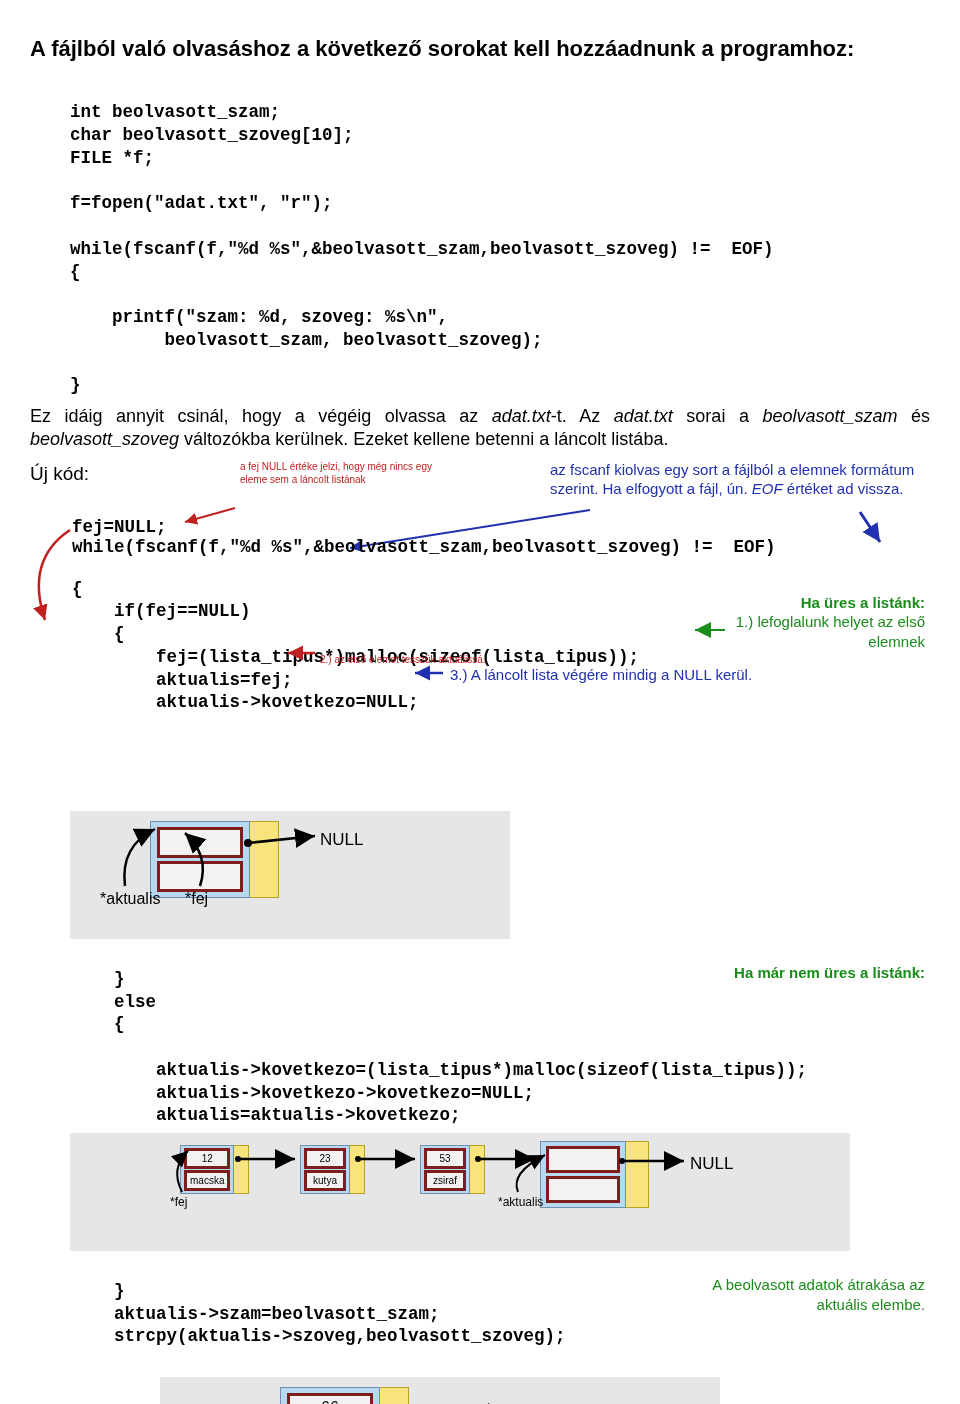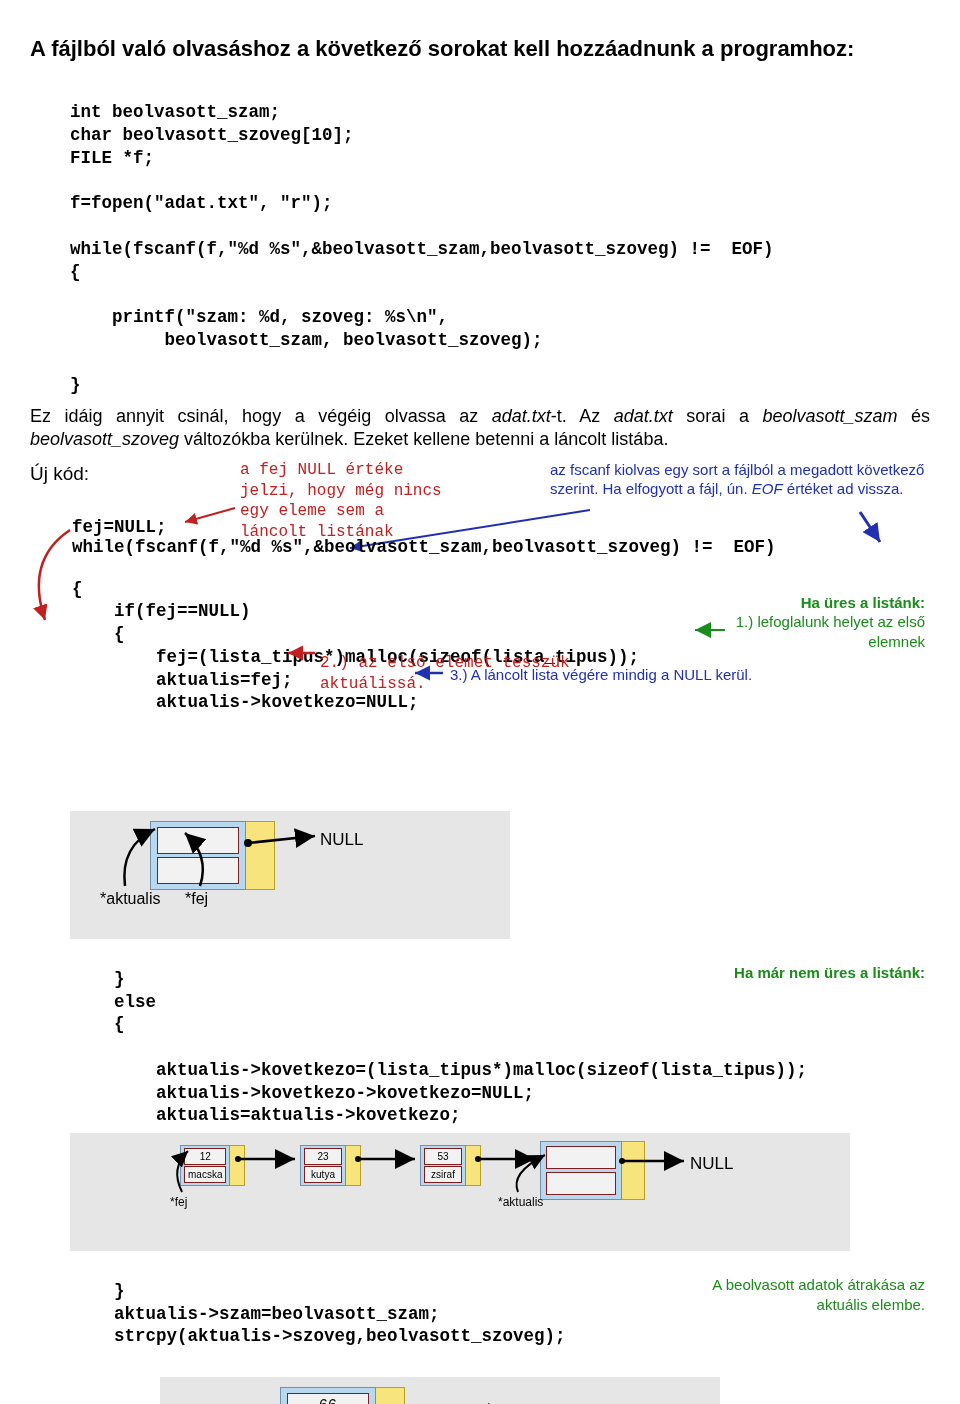--- a/index.html
+++ b/index.html
@@ -18,21 +18,21 @@
     font-size: 17.5px;
     white-space: pre;
   }
   h1.heading {
     font-size: 22px;
     font-weight: bold;
     margin: 13px 0 15px 0;
   }
   p { margin: 8px 0; }
   .italic { font-style: italic; margin-top: 11px; }
-  .annot-red { color: #c02020; font-family: Liberation Mono, monospace; font-size: 16px; font-weight: normal; white-space: normal; }
+  .annot-red { color: #c02020; font-family: Liberation Sans, sans-serif; font-size: 10px; font-weight: normal; white-space: normal; }
   .annot-blue { color: #2030b0; font-family: Arial, sans-serif; font-size: 15px; font-weight: normal; white-space: normal; }
   .annot-green { color: #1a8c1a; font-family: Arial, sans-serif; font-size: 15px; font-weight: normal; white-space: normal; text-align: right; }
   .rel { position: relative; }
   .abs { position: absolute; }
   .gray-panel {
     background: #e6e6e6;
     padding: 14px 10px 14px 10px;
     position: relative;
     margin: 6px 0 6px 40px;
   }
@@ -41,21 +41,21 @@
     border: 1px solid #7090b0;
     display: inline-flex;
     flex-direction: column;
     padding: 5px 6px;
     gap: 3px;
     position: relative;
   }
   .node-main.small { padding:2px 3px; gap:1px; }
   .field {
     background: #f2f2f2;
-    border: 1px solid #7f1d1d;
+    border: 3px solid #7f1d1d;
     font-family: Arial, sans-serif;
     font-size: 16px;
     padding: 2px 10px;
     text-align: center;
     min-width: 60px;
   }
   .field.small { font-size:10px; padding:1px 3px; min-width:30px; }
   .next-cell {
     background: #f7e47c;
     border: 1px solid #b8a020;
@@ -99,21 +99,21 @@
 </div>
 
 <p style="text-align:justify;">
   <span>Ez idáig annyit csinál, hogy a végéig olvassa az </span><span class="italic">adat.txt</span><span>-t. Az </span><span class="italic">adat.txt</span><span> sorai a </span><span class="italic">beolvasott_szam</span><span> és </span><span class="italic">beolvasott_szoveg</span><span> változókba kerülnek. Ezeket kellene betenni a láncolt listába.</span>
 </p>
 
 <div class="rel" style="height:95px;">
   <div class="abs" style="left:0; top:2px; font-size:19px;">Új kód:</div>
   <div class="abs annot-red" style="left:210px; top:0; width:215px;">a fej NULL értéke jelzi, hogy még nincs egy eleme sem a láncolt listának</div>
   <div class="abs annot-blue" style="left:520px; top:0; width:380px;">
-    <span>az fscanf kiolvas egy sort a fájlból a megadott következő szerint. Ha elfogyott a fájl, ún. </span><span class="italic">EOF</span><span> értéket ad vissza.</span>
+    <span>az fscanf kiolvas egy sort a fájlból a elemnek formátum szerint. Ha elfogyott a fájl, ún. </span><span class="italic">EOF</span><span> értéket ad vissza.</span>
   </div>
   <svg class="ov" width="900" height="95">
     <defs>
       <marker id="ah-red" markerWidth="8" markerHeight="8" refX="6" refY="3" orient="auto">
           <path d="M0,0 L6,3 L0,6 Z" fill="#c02020"></path>
         </marker>
       <marker id="ah-blue" markerWidth="8" markerHeight="8" refX="6" refY="3" orient="auto">
           <path d="M0,0 L6,3 L0,6 Z" fill="#2030b0"></path>
         </marker>
       <marker id="ah-green" markerWidth="10" markerHeight="10" refX="8" refY="4" orient="auto">

